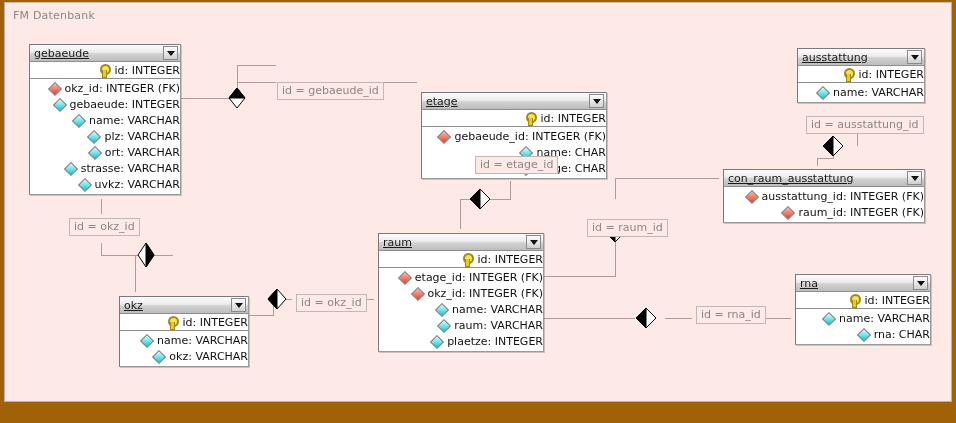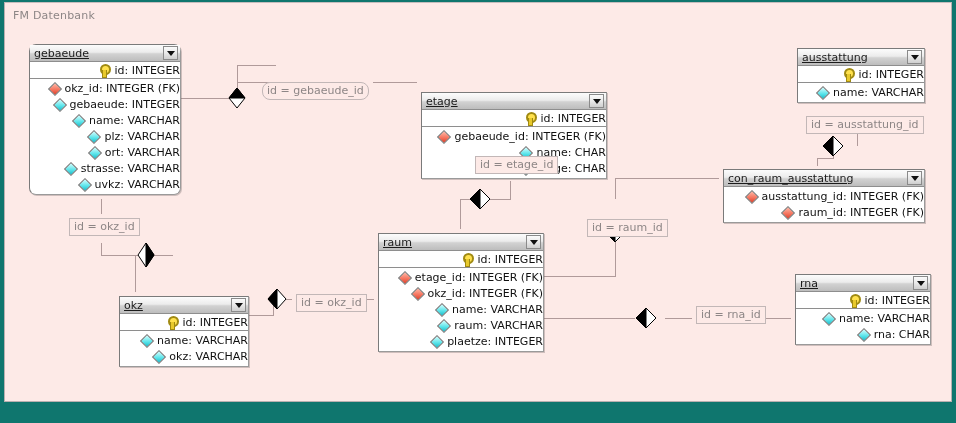--- a/index.html
+++ b/index.html
@@ -5,21 +5,21 @@
   * { box-sizing: border-box; }
   html, body {
     margin: 0; padding: 0;
     background: #ffffff;
     font-family: "DejaVu Sans", "Liberation Sans", sans-serif;
   }
   #screen {
     position: relative;
     width: 956px;
     height: 423px;
-    background: #0f766e;
+    background: #a16207;
     overflow: hidden;
   }
   
   #canvas {
     position: absolute;
     left: 4px; top: 2px;
     width: 948px; height: 400px;
     background: #fdeae7;
     border: 1px solid #b9b0b0;
     border-top-color: #c6bdbd;
@@ -191,21 +191,21 @@
 
         <path d="M 828 133 L 838 143 L 828 153 L 818 143 Z" fill="#ffffff"></path>
         <path d="M 828 133 L 818 143 L 828 153 Z" fill="#000000"></path>
 
         <path d="M 641 305 L 651 315 L 641 325 L 631 315 Z" fill="#ffffff"></path>
         <path d="M 641 305 L 631 315 L 641 325 Z" fill="#000000"></path>
       </g>
     </svg>
 
     <div id="entity-layer">
-        <div class="entity" style="left: 24px; top: 41px; width: 152px; border-radius: 7px;">
+        <div class="entity" style="left: 24px; top: 41px; width: 152px;">
           <div class="ent-head">
             <div class="ent-title">gebaeude</div>
             <div class="ent-drop">
               <span class="caret"></span>
             </div>
           </div>
           <div class="ent-body">
             <div class="field pk-sep">
               <span class="ficon ic-key"></span>
               <span class="fname">id: INTEGER</span>
@@ -376,21 +376,21 @@
             </div>
             <div class="field">
               <span class="ficon ic-dia ic-col"></span>
               <span class="fname">rna: CHAR</span>
             </div>
           </div>
         </div>
       </div>
 
     <div id="label-layer">
-        <div class="rlabel" style="left: 257px; top: 79px; border-radius: 8px;">id = gebaeude_id</div>
+        <div class="rlabel" style="left: 272px; top: 79px;">id = gebaeude_id</div>
         <div class="rlabel" style="left: 801px; top: 113px;">id = ausstattung_id</div>
         <div class="rlabel" style="left: 470px; top: 153px;">id = etage_id</div>
         <div class="rlabel" style="left: 582px; top: 216px;">id = raum_id</div>
         <div class="rlabel" style="left: 64px; top: 215px;">id = okz_id</div>
         <div class="rlabel" style="left: 291px; top: 291px;">id = okz_id</div>
         <div class="rlabel" style="left: 691px; top: 303px;">id = rna_id</div>
       </div>
 
   </div>
 </div>

